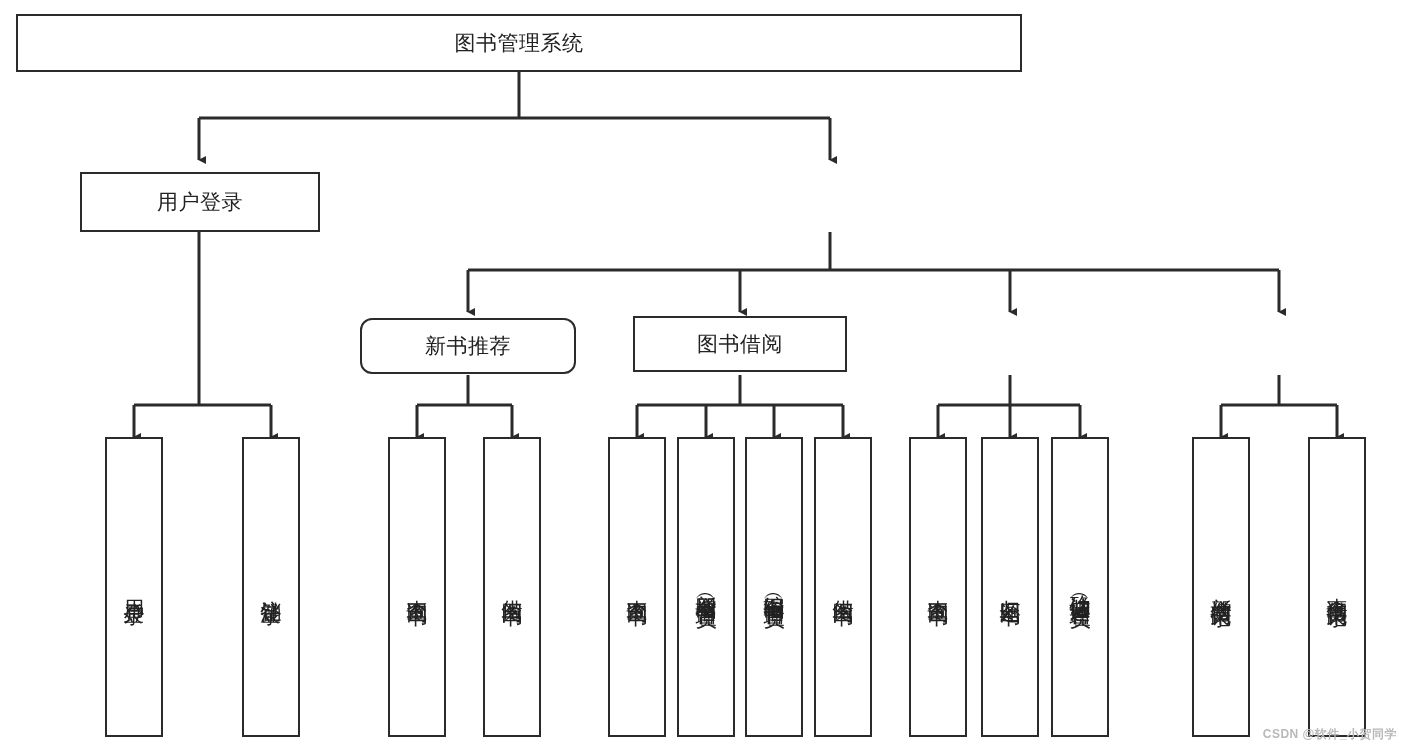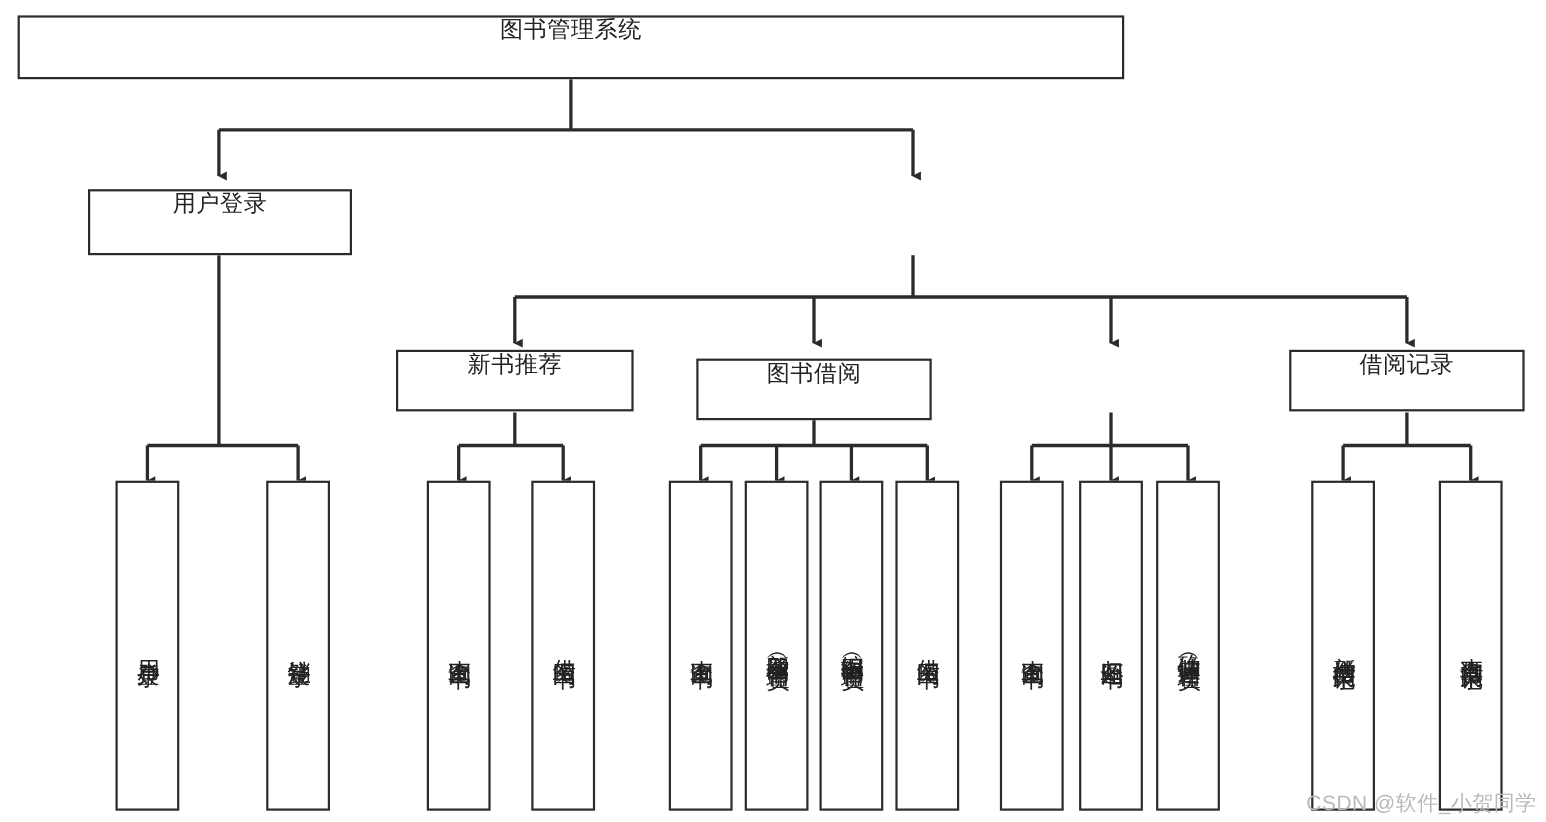--- a/index.html
+++ b/index.html
@@ -26,20 +26,21 @@
     left: 0;
     width: 1405px;
     height: 747px;
   }
   .node-box {
     position: absolute;
     box-sizing: border-box;
     background: #ffffff;
     border: 2px solid #2b2b2b;
     display: flex;
+    align-items: center;
     justify-content: center;
     overflow: hidden;
   }
   .node-label {
     color: #222222;
     font-size: 21px;
     line-height: 1.18;
     letter-spacing: 0.5px;
     white-space: nowrap;
     text-align: center;
@@ -56,25 +57,26 @@
   }
   .leaf-box {
     align-items: center;
     justify-content: center;
   }
   .watermark {
     position: absolute;
     right: 8px;
     bottom: 4px;
     color: #b9b9b9;
-    font-size: 19px;
+    font-size: 12px;
     letter-spacing: 0.5px;
     font-family: "Liberation Sans", sans-serif;
     white-space: nowrap;
     pointer-events: none;
+    font-weight: bold;
   }
 </style>
 </head>
 <body>
 
 <div id="diagram-root">
 
   <svg class="diagram-canvas" viewBox="0 0 1405 747">
     <defs>
       <marker id="arrowhead" markerWidth="9" markerHeight="9" refX="4.2" refY="7.4" orient="auto" markerUnits="userSpaceOnUse">
@@ -138,28 +140,25 @@
   </svg>
 
   <div class="node-box" style="left:16px; top:14px; width:1006px; height:58px;">
     <span class="node-label">图书管理系统</span>
   </div>
 
   <div class="node-box" style="left:80px; top:172px; width:240px; height:60px;">
     <span class="node-label">用户登录</span>
   </div>
 
-  <div class="node-box" style="left:360px; top:318px; width:216px; height:56px;">
+  <div class="node-box" style="left:360px; top:318px; width:216px; height:56px;border-radius:12px;">
     <span class="node-label">新书推荐</span>
   </div>
-  <div class="node-box" style="left:633px; top:326px; width:214px; height:56px;">
+  <div class="node-box" style="left:633px; top:316px; width:214px; height:56px;">
     <span class="node-label">图书借阅</span>
-  </div>
-  <div class="node-box" style="left:1172px; top:318px; width:214px; height:56px;">
-    <span class="node-label">借阅记录</span>
   </div>
 
   <div class="node-box leaf-box" style="left:105px; top:437px; width:58px; height:300px;">
     <span class="node-label">用户登录</span>
   </div>
   <div class="node-box leaf-box" style="left:242px; top:437px; width:58px; height:300px;">
     <span class="node-label">注销登录</span>
   </div>
 
   <div class="node-box leaf-box" style="left:388px; top:437px; width:58px; height:300px;">

